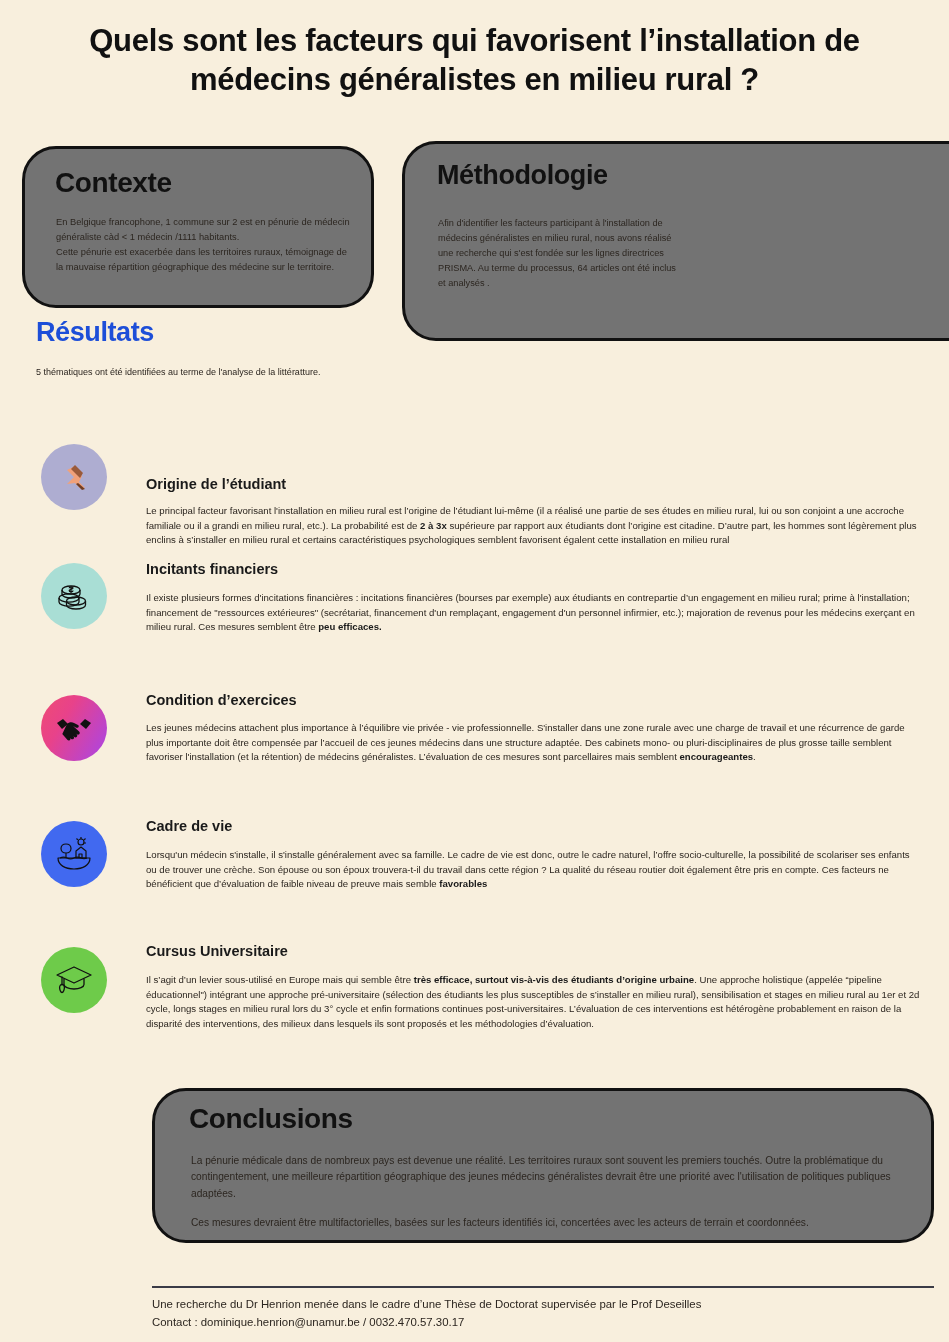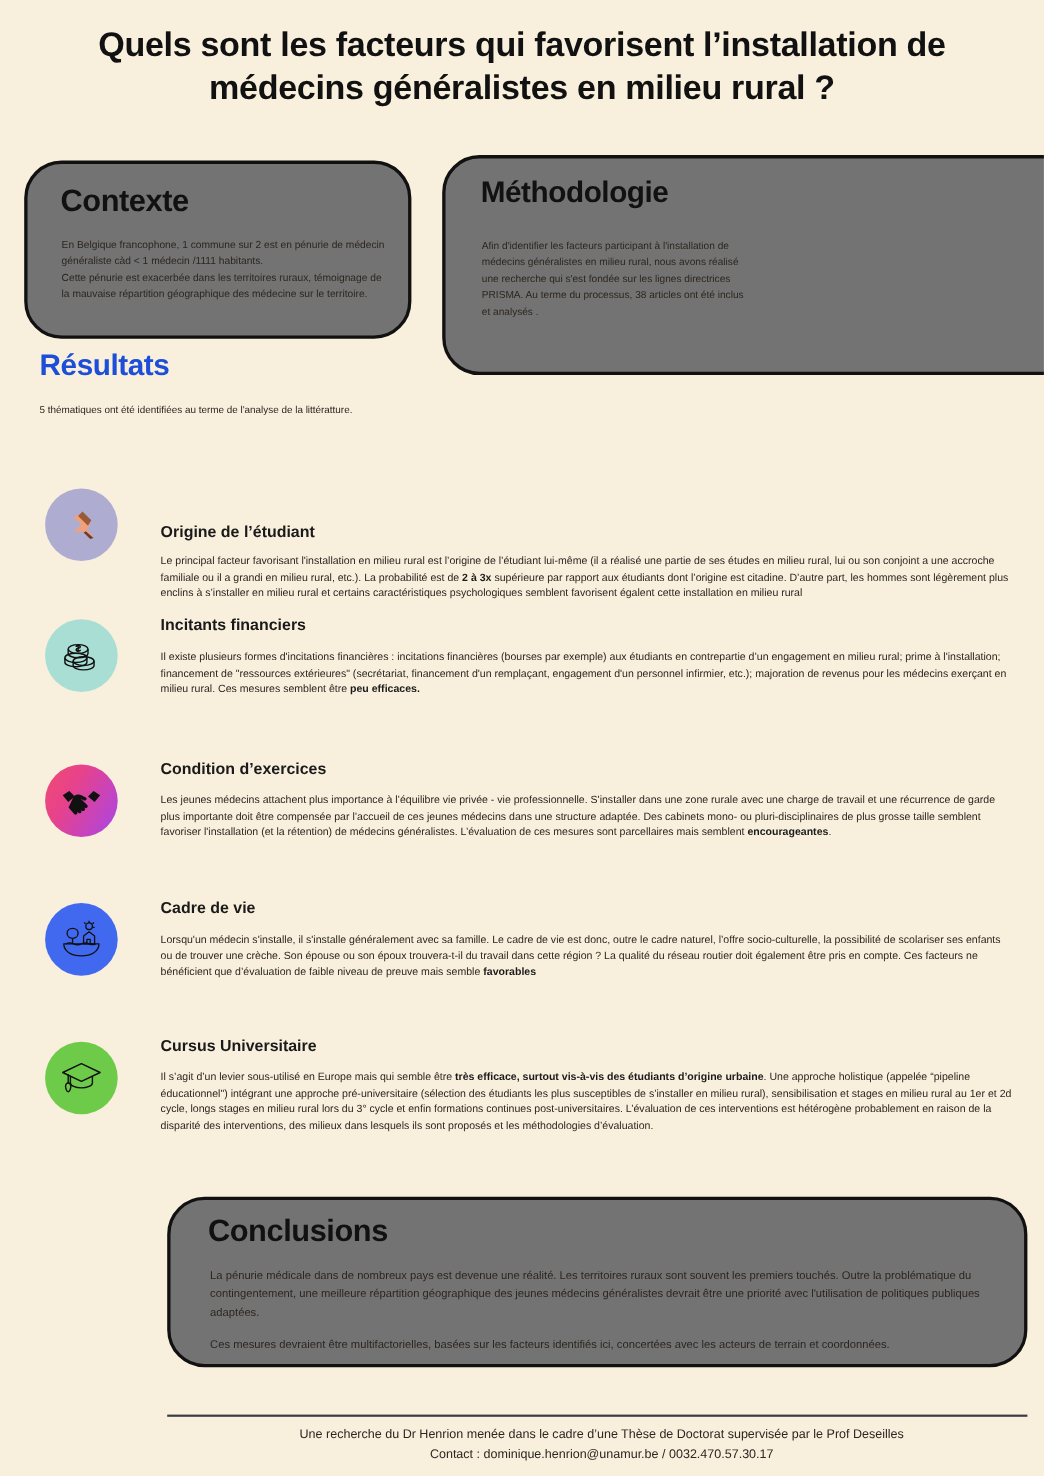--- a/index.html
+++ b/index.html
@@ -86,40 +86,40 @@
   .logo-word{margin-top:7px;margin-left:4px;}
   .logo-line1{font-size:14.5px;font-weight:bold;letter-spacing:1.3px;color:#3b3b46;}
   .logo-line2{font-size:14.5px;font-weight:bold;letter-spacing:1.3px;color:#3b3b46;}
   .logo-de{color:#4aa832;}
   .logo-rule{width:82px;height:2px;background:#4aa832;margin:10px 0 6px 5px;}
   .logo-fac{font-size:9px;line-height:1.35;color:#3b3b46;letter-spacing:0.4px;margin-left:5px;}
 
   
   .footer-rule{position:absolute;left:152px;top:1286px;width:782px;height:2px;background:#3b3b46;}
   .footer{
-    position:absolute;left:152px;top:1296px;width:790px;text-align:center;
+    position:absolute;left:152px;top:1296px;width:790px;
     font-size:11.4px;line-height:1.55;color:#2c2620;
   }
 </style>
 </head>
 <body>
 
 <div class="poster">
 
   <div class="title">Quels sont les facteurs qui favorisent l’installation de médecins généralistes en milieu rural ?</div>
 
   <div class="card" id="contexte">
     <div class="card-heading">Contexte</div>
     <div class="card-body" style="white-space:pre-line">En Belgique francophone, 1 commune sur 2 est en pénurie de médecin généraliste càd &lt; 1 médecin /1111 habitants.
 Cette pénurie est exacerbée dans les territoires ruraux, témoignage de la mauvaise répartition géographique des médecine sur le territoire.</div>
   </div>
 
   <div class="card" id="methodo">
     <div class="card-heading">Méthodologie</div>
-    <div class="card-body">Afin d'identifier les facteurs participant à l'installation de médecins généralistes en milieu rural, nous avons réalisé une recherche qui s'est fondée sur les lignes directrices PRISMA. Au terme du processus, 38 articles ont été inclus et analysés .</div>
+    <div class="card-body">Afin d'identifier les facteurs participant à l'installation de médecins généralistes en milieu rural, nous avons réalisé une recherche qui s'est fondée sur les lignes directrices PRISMA. Au terme du processus, 64 articles ont été inclus et analysés .</div>
 
   </div>
 
   <div id="resultats-title">Résultats</div>
   <div id="resultats-sub">5 thématiques ont été identifiées au terme de l'analyse de la littératture.</div>
 
   <div class="result" style="top:0">
     <div class="r-icon" style="top:444px;background:#aeadd1">
       <svg class="ic" width="40" height="40" viewBox="0 0 40 40" aria-hidden="true">
         <path d="M13 27 L20 20 L13 13 L19 10 L28 19 L25 25 L31 31 L27 32 L21 26 Z" fill="#f0a17a"></path>

